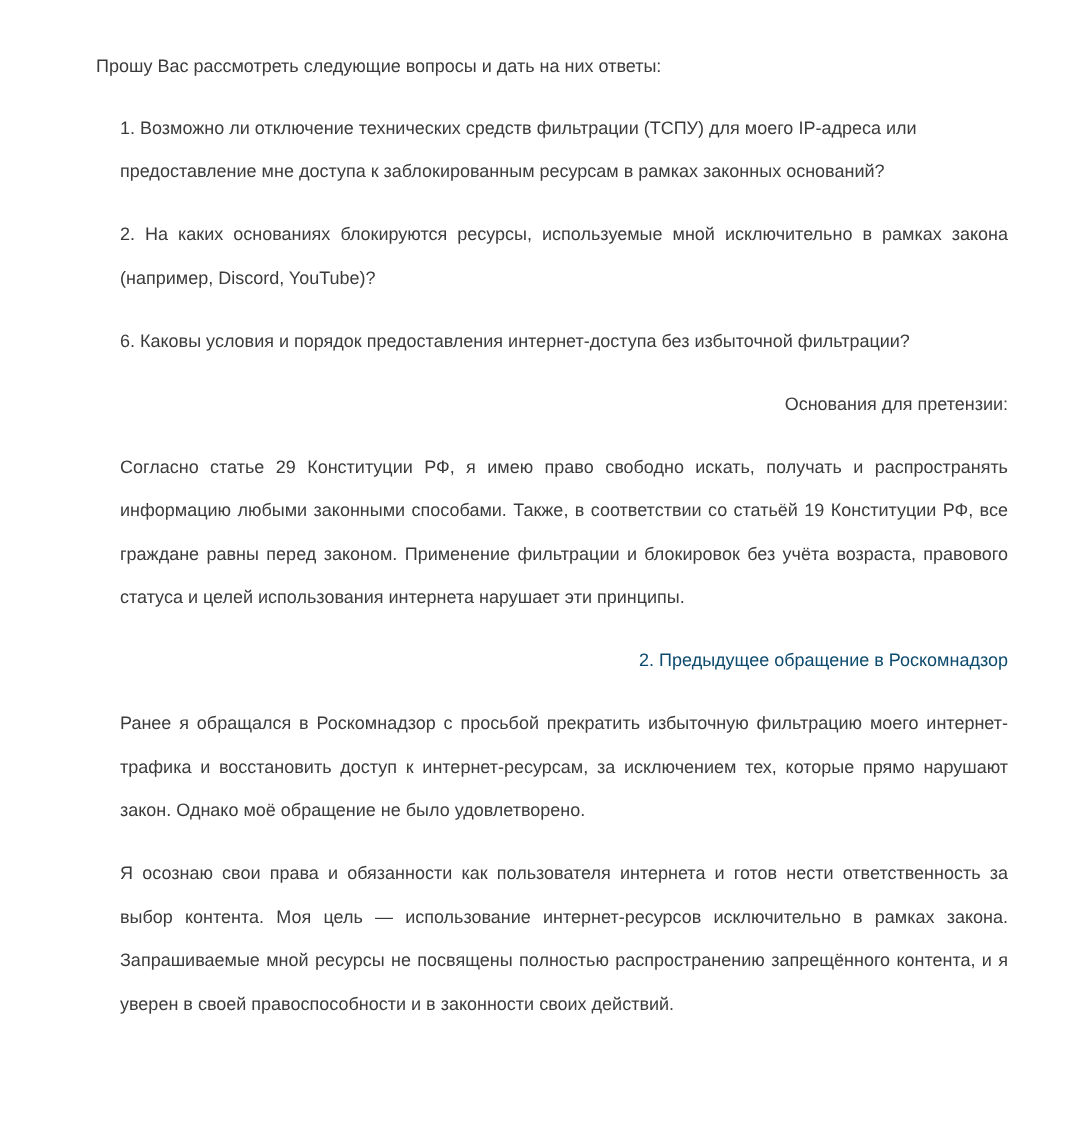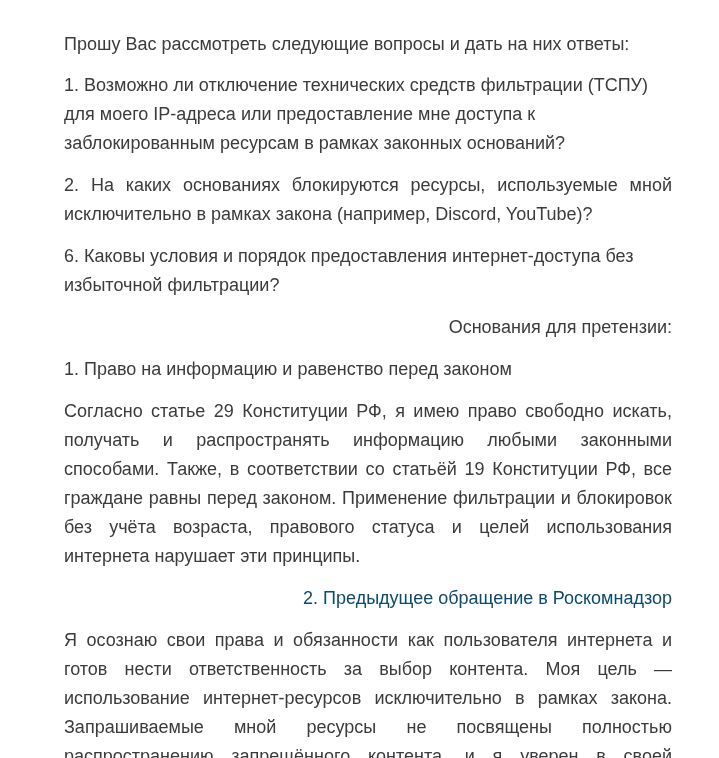--- a/index.html
+++ b/index.html
@@ -22,54 +22,54 @@
     box-sizing: border-box;
   }
   .doc-body {
     position: absolute;
     left: 64px;
     top: 30px;
     width: 608px;
   }
   .para {
     color: #3b3b3d;
-    font-size: 18px;
+    font-size: 12px;
     line-height: 29px;
     margin: 0 0 5px 0;
     text-align: left;
     word-spacing: 0px;
     -webkit-font-smoothing: antialiased;
   }
   .para.justify {
     text-align: justify;
     text-justify: inter-word;
   }
   .gap-md { margin-bottom: 12px; }
-  .gap-lg { margin-bottom: 13px; }
+  .gap-lg { margin-bottom: 13px; margin-left: 16px; }
 </style>
 </head>
 <body style="background: rgb(255, 255, 255);">
 
 <div class="page">
   <div class="doc-body">
 
     <p class="para gap-md" style="text-align: left; color: rgb(59, 59, 61);">Прошу Вас рассмотреть следующие вопросы и дать на них ответы:</p>
 
     <p class="para gap-lg" style="text-align: left; color: rgb(59, 59, 61);">1. Возможно ли отключение технических средств фильтрации (ТСПУ) для моего IP-адреса или предоставление мне доступа к заблокированным ресурсам в рамках законных оснований?</p>
 
     <p class="para justify gap-lg" style="text-align: justify; color: rgb(59, 59, 61);">2. На каких основаниях блокируются ресурсы, используемые мной исключительно в рамках закона (например, Discord, YouTube)?</p>
 
     <p class="para gap-lg" style="text-align: left; color: rgb(59, 59, 61);">6. Каковы условия и порядок предоставления интернет-доступа без избыточной фильтрации?</p>
 
     <p class="para gap-lg" style="text-align: right; color: rgb(59, 59, 61);">Основания для претензии:</p>
 
-    <p class="para gap-lg" style="text-align: left; color: rgb(59, 59, 61);">1. Право на информацию и равенство перед законом</p>
 
     <p class="para justify gap-lg" style="text-align: justify; color: rgb(59, 59, 61);">Согласно статье 29 Конституции РФ, я имею право свободно искать, получать и распространять информацию любыми законными способами. Также, в соответствии со статьёй 19 Конституции РФ, все граждане равны перед законом. Применение фильтрации и блокировок без учёта возраста, правового статуса и целей использования интернета нарушает эти принципы.</p>
 
     <p class="para gap-lg" style="text-align: right; color: #0c4a6e;">2. Предыдущее обращение в Роскомнадзор</p>
 
+    <p class="para justify gap-lg" style="text-align: justify; color: rgb(59, 59, 61);">Ранее я обращался в Роскомнадзор с просьбой прекратить избыточную фильтрацию моего интернет-трафика и восстановить доступ к интернет-ресурсам, за исключением тех, которые прямо нарушают закон. Однако моё обращение не было удовлетворено.</p>
 
 
     <p class="para justify gap-lg" style="text-align: justify; color: rgb(59, 59, 61);">Я осознаю свои права и обязанности как пользователя интернета и готов нести ответственность за выбор контента. Моя цель — использование интернет-ресурсов исключительно в рамках закона. Запрашиваемые мной ресурсы не посвящены полностью распространению запрещённого контента, и я уверен в своей правоспособности и в законности своих действий.</p>
 
   </div>
 </div>
 
 </body></html>

